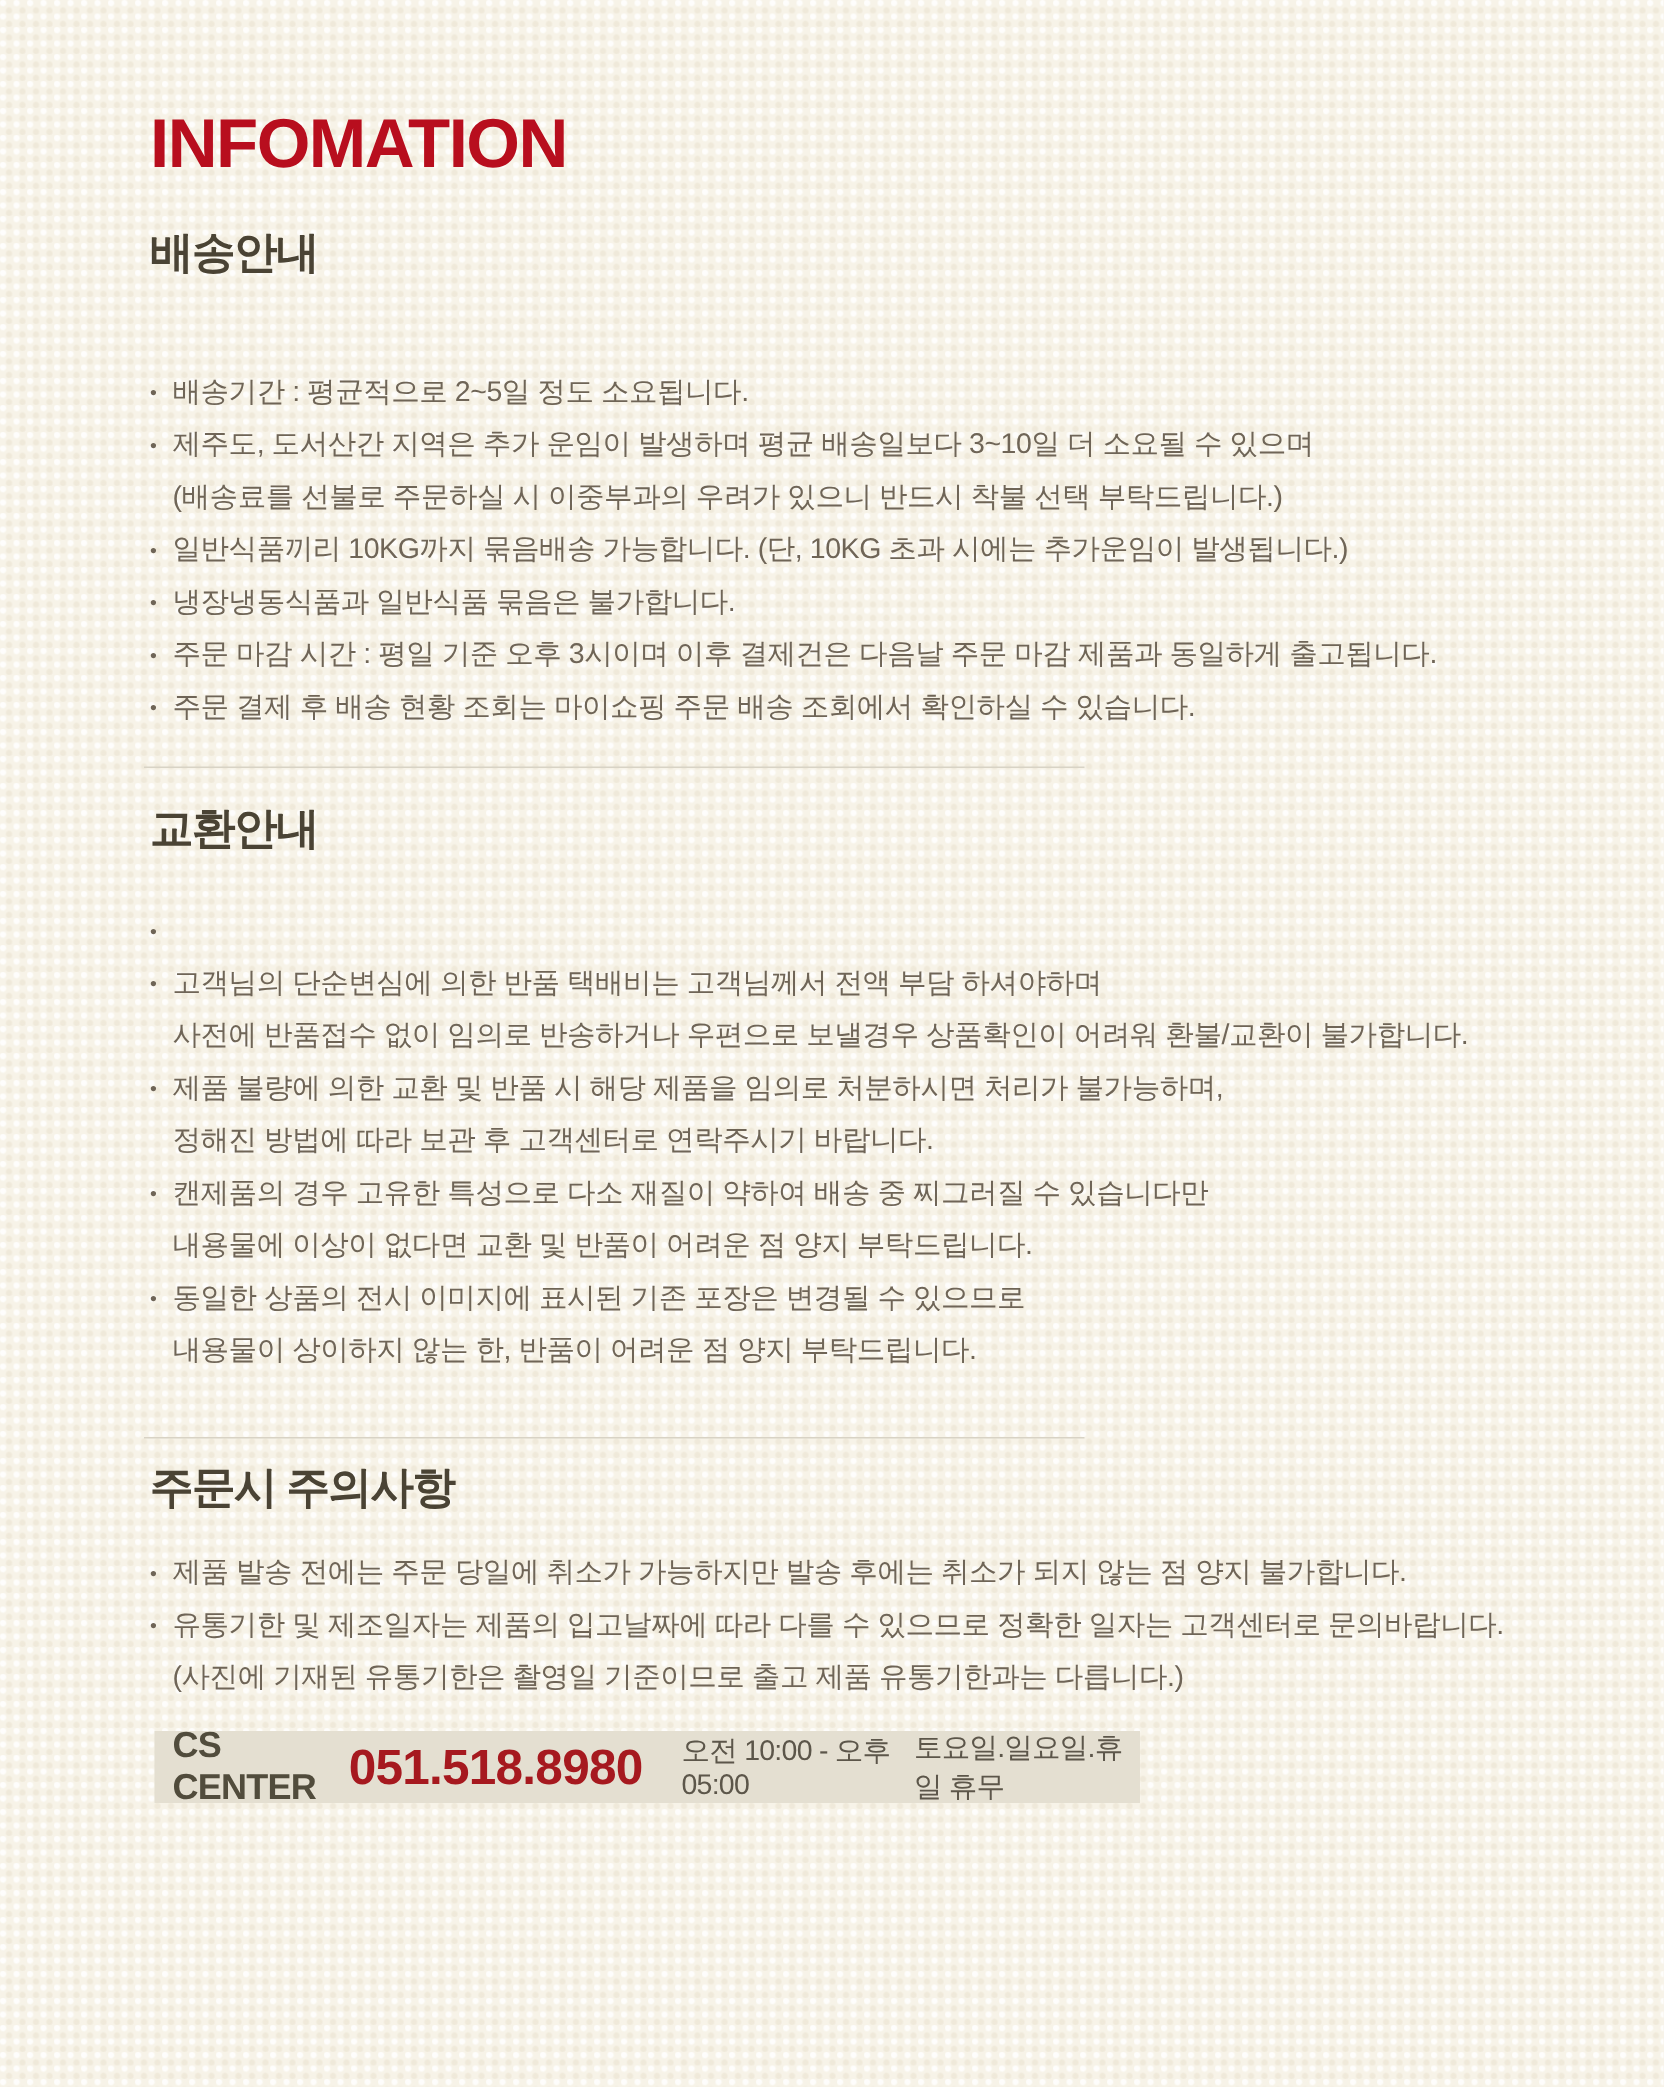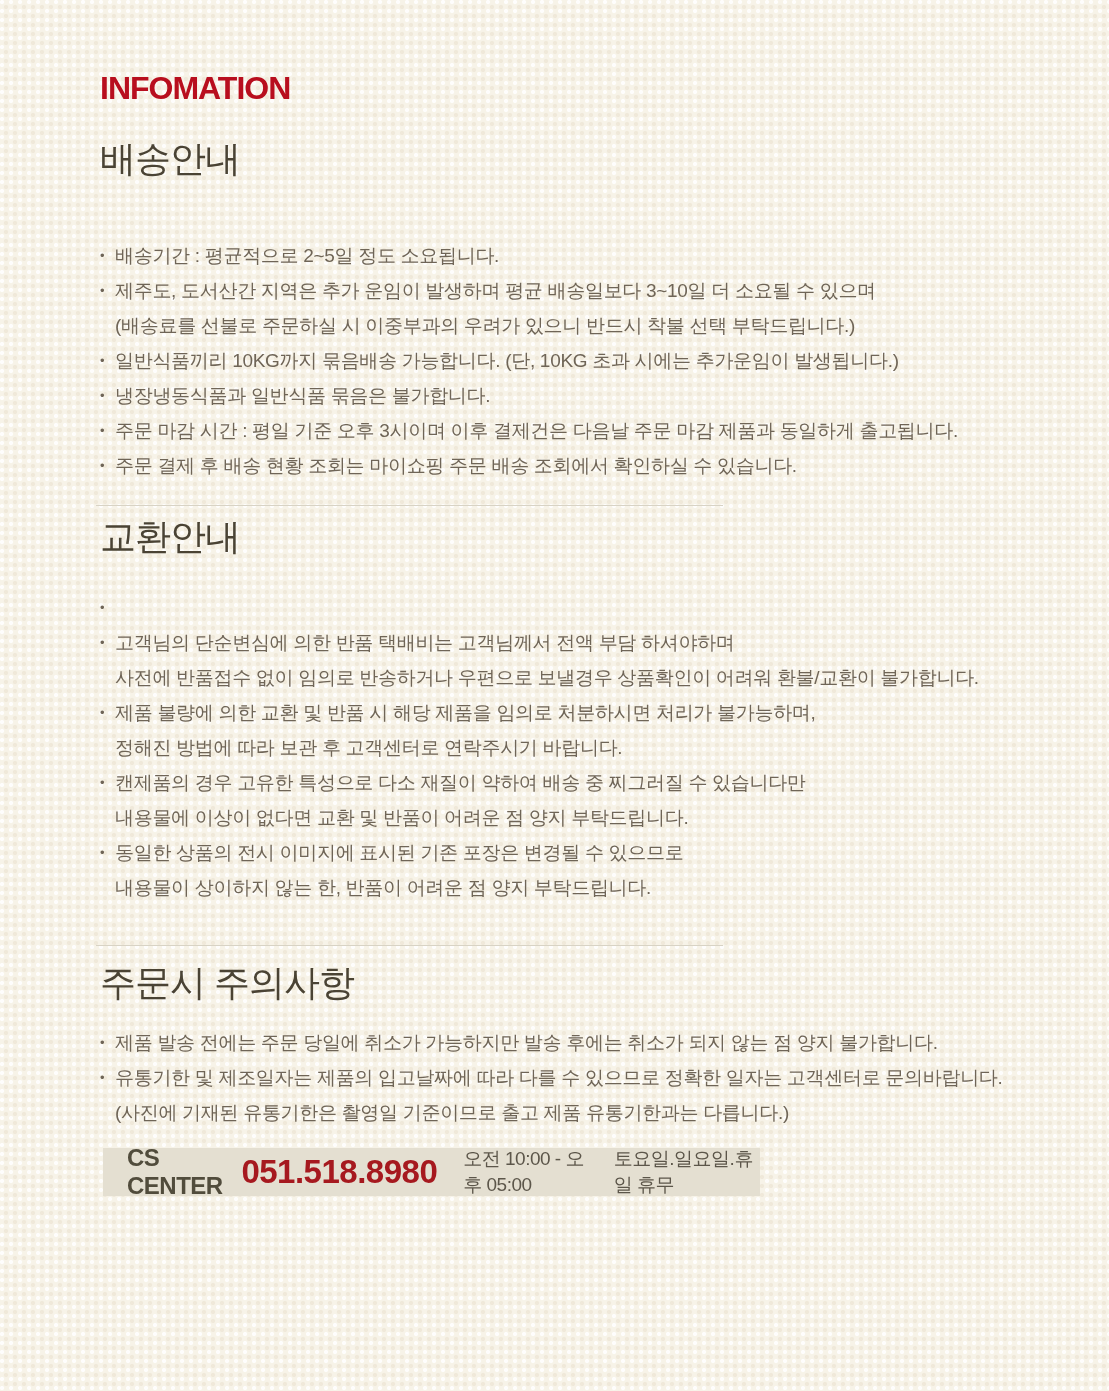--- a/index.html
+++ b/index.html
@@ -23,35 +23,35 @@
     background-size:9px 9px;
   }
   .page{
     position:relative;
     width:1109px;
     height:1391px;
     padding:72px 40px 0 100px;
     overflow:hidden;
   }
   .main-title{
-    font-size:32px;
+    font-size:46px;
     font-weight:bold;
     letter-spacing:-1px;
     color:var(--title-red);
     line-height:1;
   }
   .section-title{
-    font-size:36px;
-    font-weight:normal;
+    font-size:29px;
+    font-weight:bold;
     letter-spacing:-1px;
     color:var(--heading);
     line-height:1.05;
   }
   .st-1{margin-top:36px;}
-  .st-2{margin-top:12px;}
+  .st-2{margin-top:26px;}
   .st-3{margin-top:18px;}
   .list{color:var(--body);font-size:19px;letter-spacing:-0.3px;}
   .list-1{margin-top:60px;}
   .list-2{margin-top:34px;}
   .list-3{margin-top:24px;}
   .line{
     display:flex;
     align-items:flex-start;
     line-height:35px;
     white-space:nowrap;
@@ -73,21 +73,21 @@
   .div-1{margin-top:22px;}
   .div-2{margin-top:40px;}
   .cs-bar{
     margin-top:18px;
     margin-left:3px;
     width:657px;
     height:48px;
     background:var(--bar-bg);
     display:flex;
     align-items:center;
-    padding-left:24px;
+    padding-left:12px;
   }
   .cs-label{
     font-size:24px;
     font-weight:bold;
     letter-spacing:-0.5px;
     color:var(--bar-label);
   }
   .cs-phone{
     font-size:33px;
     font-weight:bold;

